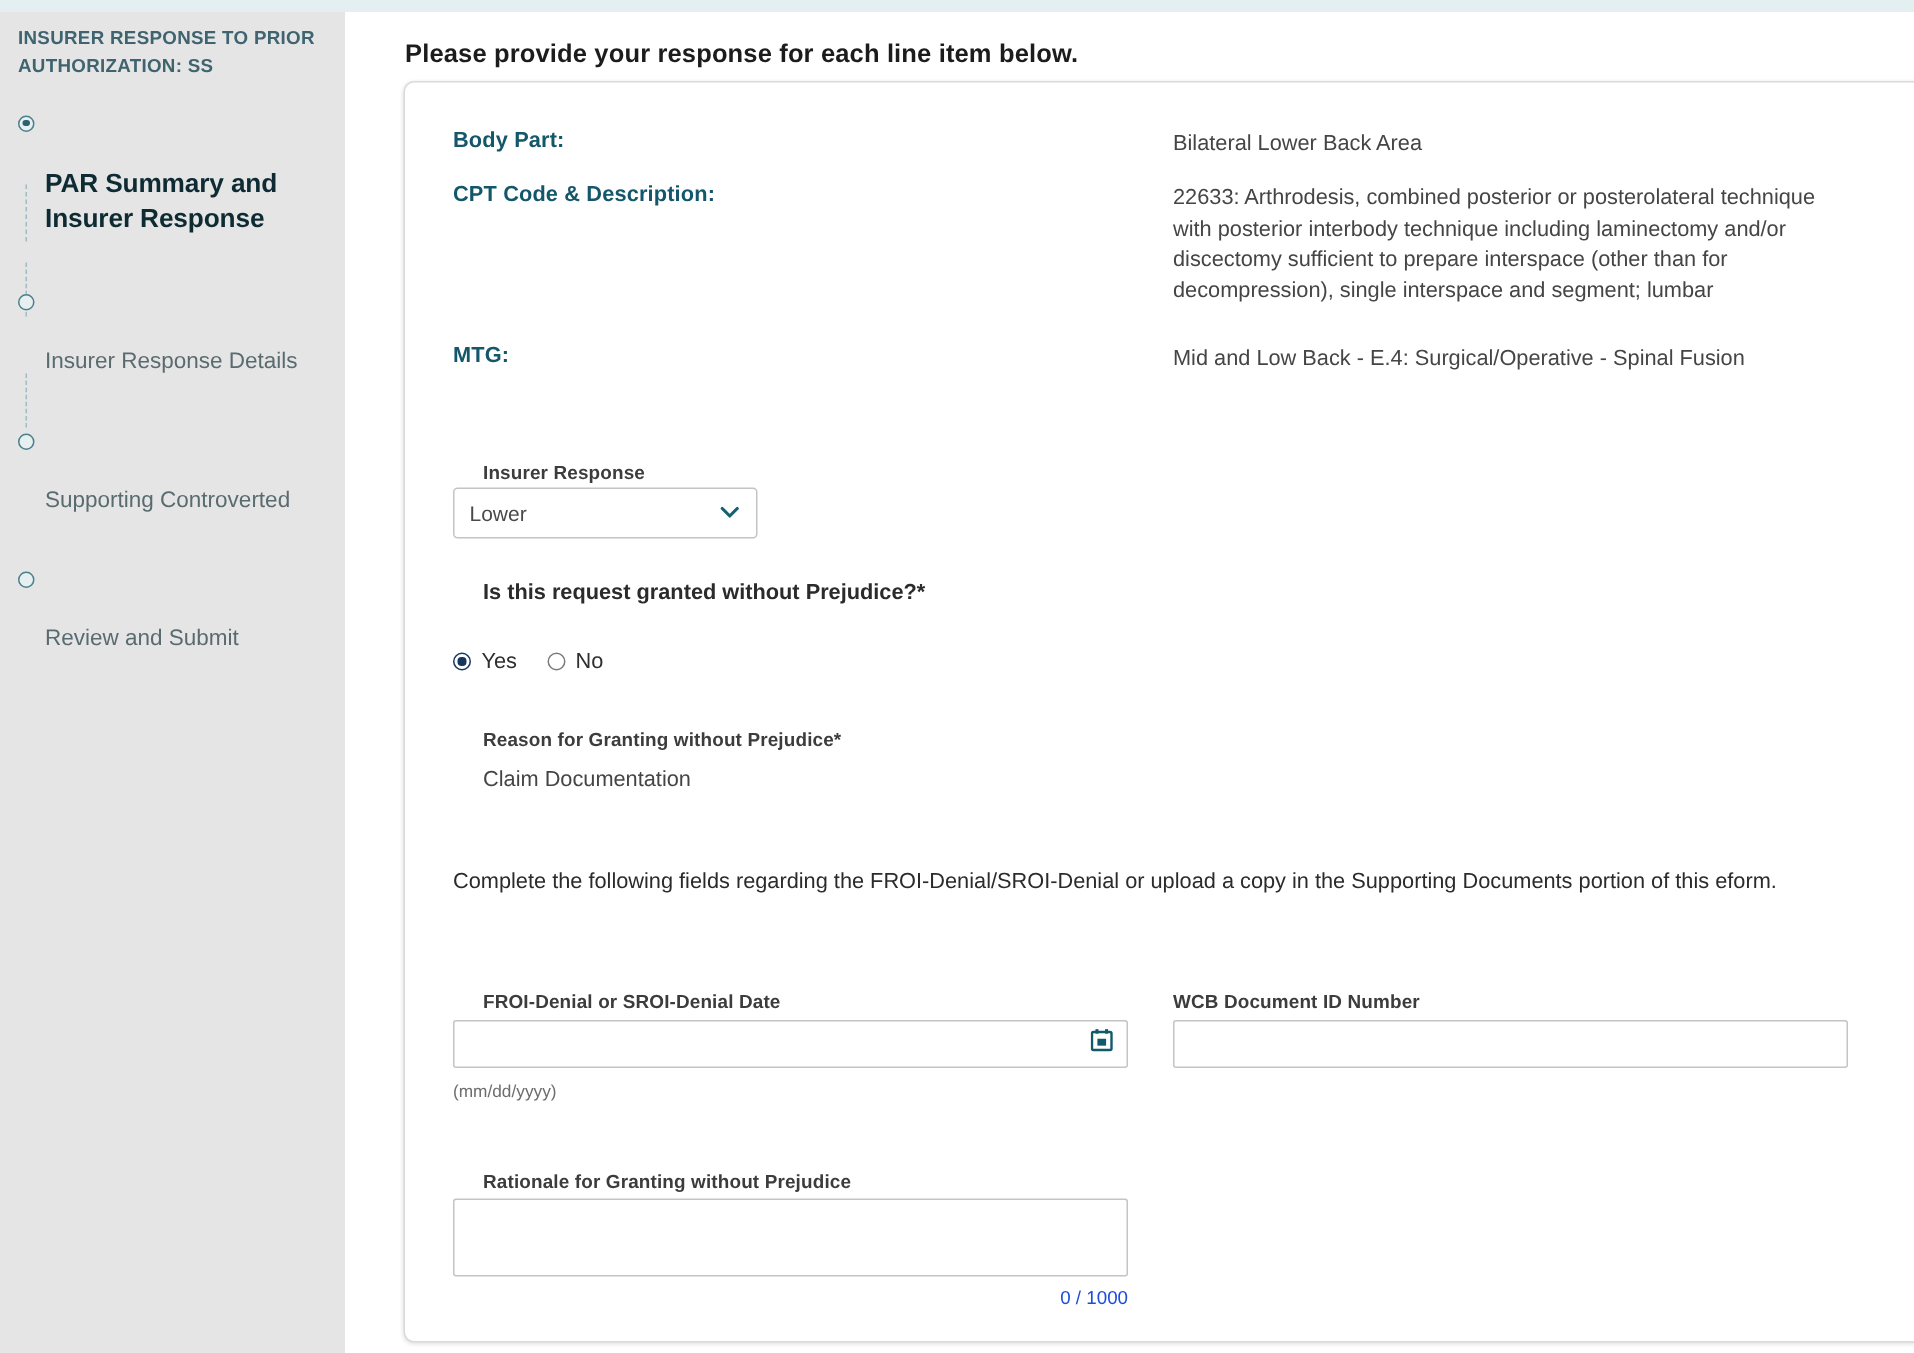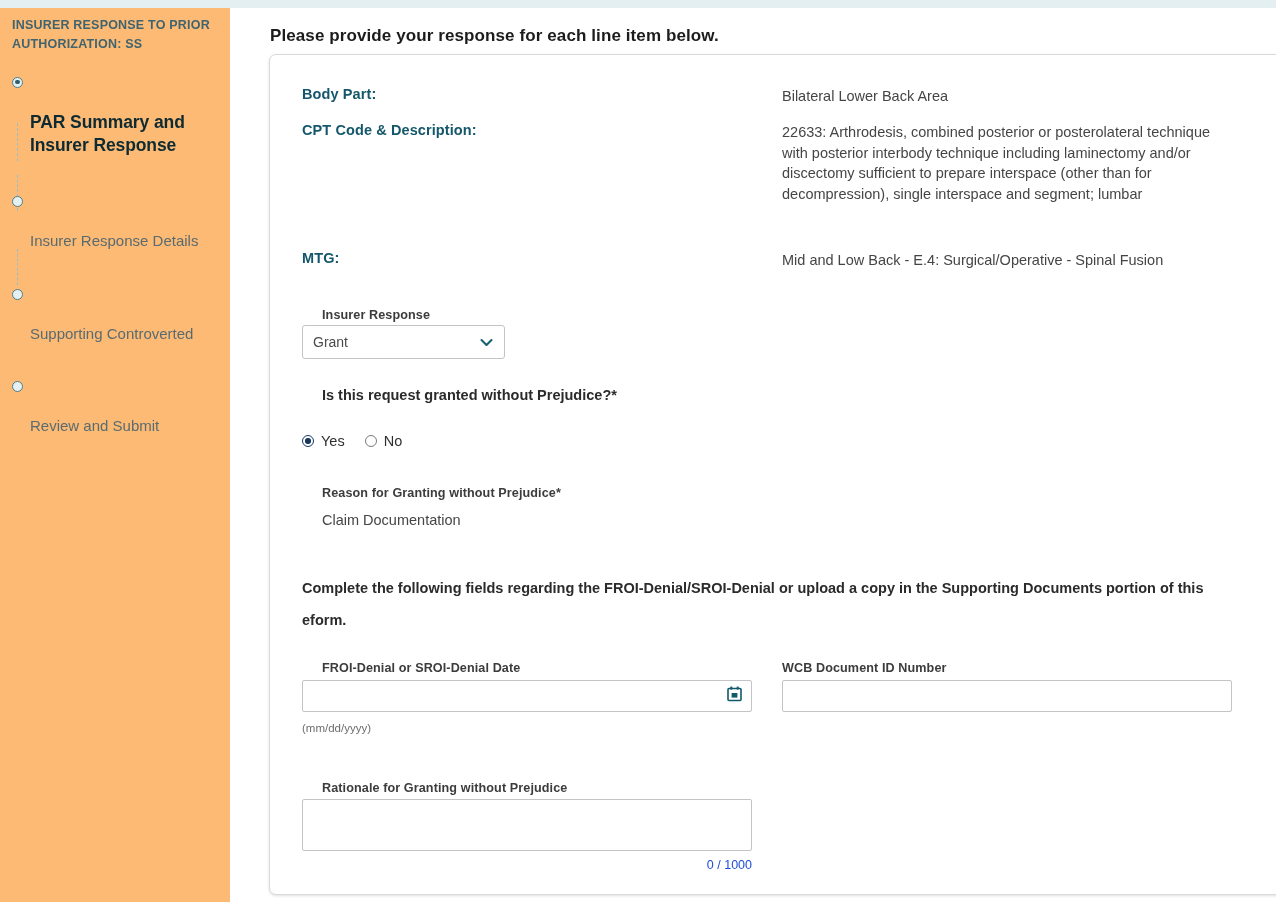--- a/index.html
+++ b/index.html
@@ -22,21 +22,21 @@
     left: 0; top: 0;
     width: 1276px; height: 8px;
     background: #e4eff1;
   }
 
   
   .sidebar {
     position: absolute;
     left: 0; top: 8px;
     width: 230px; height: 894px;
-    background: #fdba74;
+    background: #e5e5e5;
     padding: 8px 14px 0 12px;
   }
   .sidebar-title {
     font-size: 12.5px;
     font-weight: bold;
     letter-spacing: .2px;
     color: #3f6470;
     line-height: 1.55;
     margin: 0 0 16px 0;
     text-transform: uppercase;
@@ -135,21 +135,21 @@
     letter-spacing: .1px;
   }
   .info-value {
     flex: 1;
     font-size: 14.5px;
     color: #454545;
     line-height: 1.42;
   }
   .row-body { top: 31px; }
   .row-cpt  { top: 67px; }
-  .row-mtg  { top: 195px; }
+  .row-mtg  { top: 174px; }
 
   
   .field-label {
     font-size: 12.6px;
     font-weight: bold;
     color: #3c3c3c;
     letter-spacing: .1px;
   }
 
   .block { position: absolute; left: 32px; margin-left: 20px; }
@@ -218,21 +218,21 @@
     top: 457px;
     font-size: 14.5px;
     color: #454545;
   }
 
   .bold-para {
     position: absolute;
     left: 32px; top: 518px;
     width: 905px;
     font-size: 14.5px;
-    font-weight: bold;
+    font-weight: normal;
     color: #2b2b2b;
     line-height: 2.2;
   }
 
   .lbl-froi { top: 606px; }
   .input-froi {
     position: absolute;
     left: 32px; top: 625px;
     width: 450px; height: 32px;
     border: 1px solid #c4c4c4;
@@ -343,21 +343,21 @@
         </div>
 
         <div class="info-row row-mtg">
           <div class="info-label">MTG:</div>
           <div class="info-value">Mid and Low Back - E.4: Surgical/Operative - Spinal Fusion</div>
         </div>
 
         <div class="block field-label lbl-insurer">Insurer Response</div>
         <div class="select-wrap">
           <div class="select-box">
-            <span>Grant</span>
+            <span>Lower</span>
           </div>
           <span class="chev">
             <svg width="13" height="9" viewBox="0 0 13 9">
               <path d="M1.5 2 L6.5 7 L11.5 2" fill="none" stroke="#15616e" stroke-width="2.1" stroke-linecap="round" stroke-linejoin="round"></path>
             </svg>
           </span>
         </div>
 
         <div class="block q-prejudice">Is this request granted without Prejudice?*</div>
 

